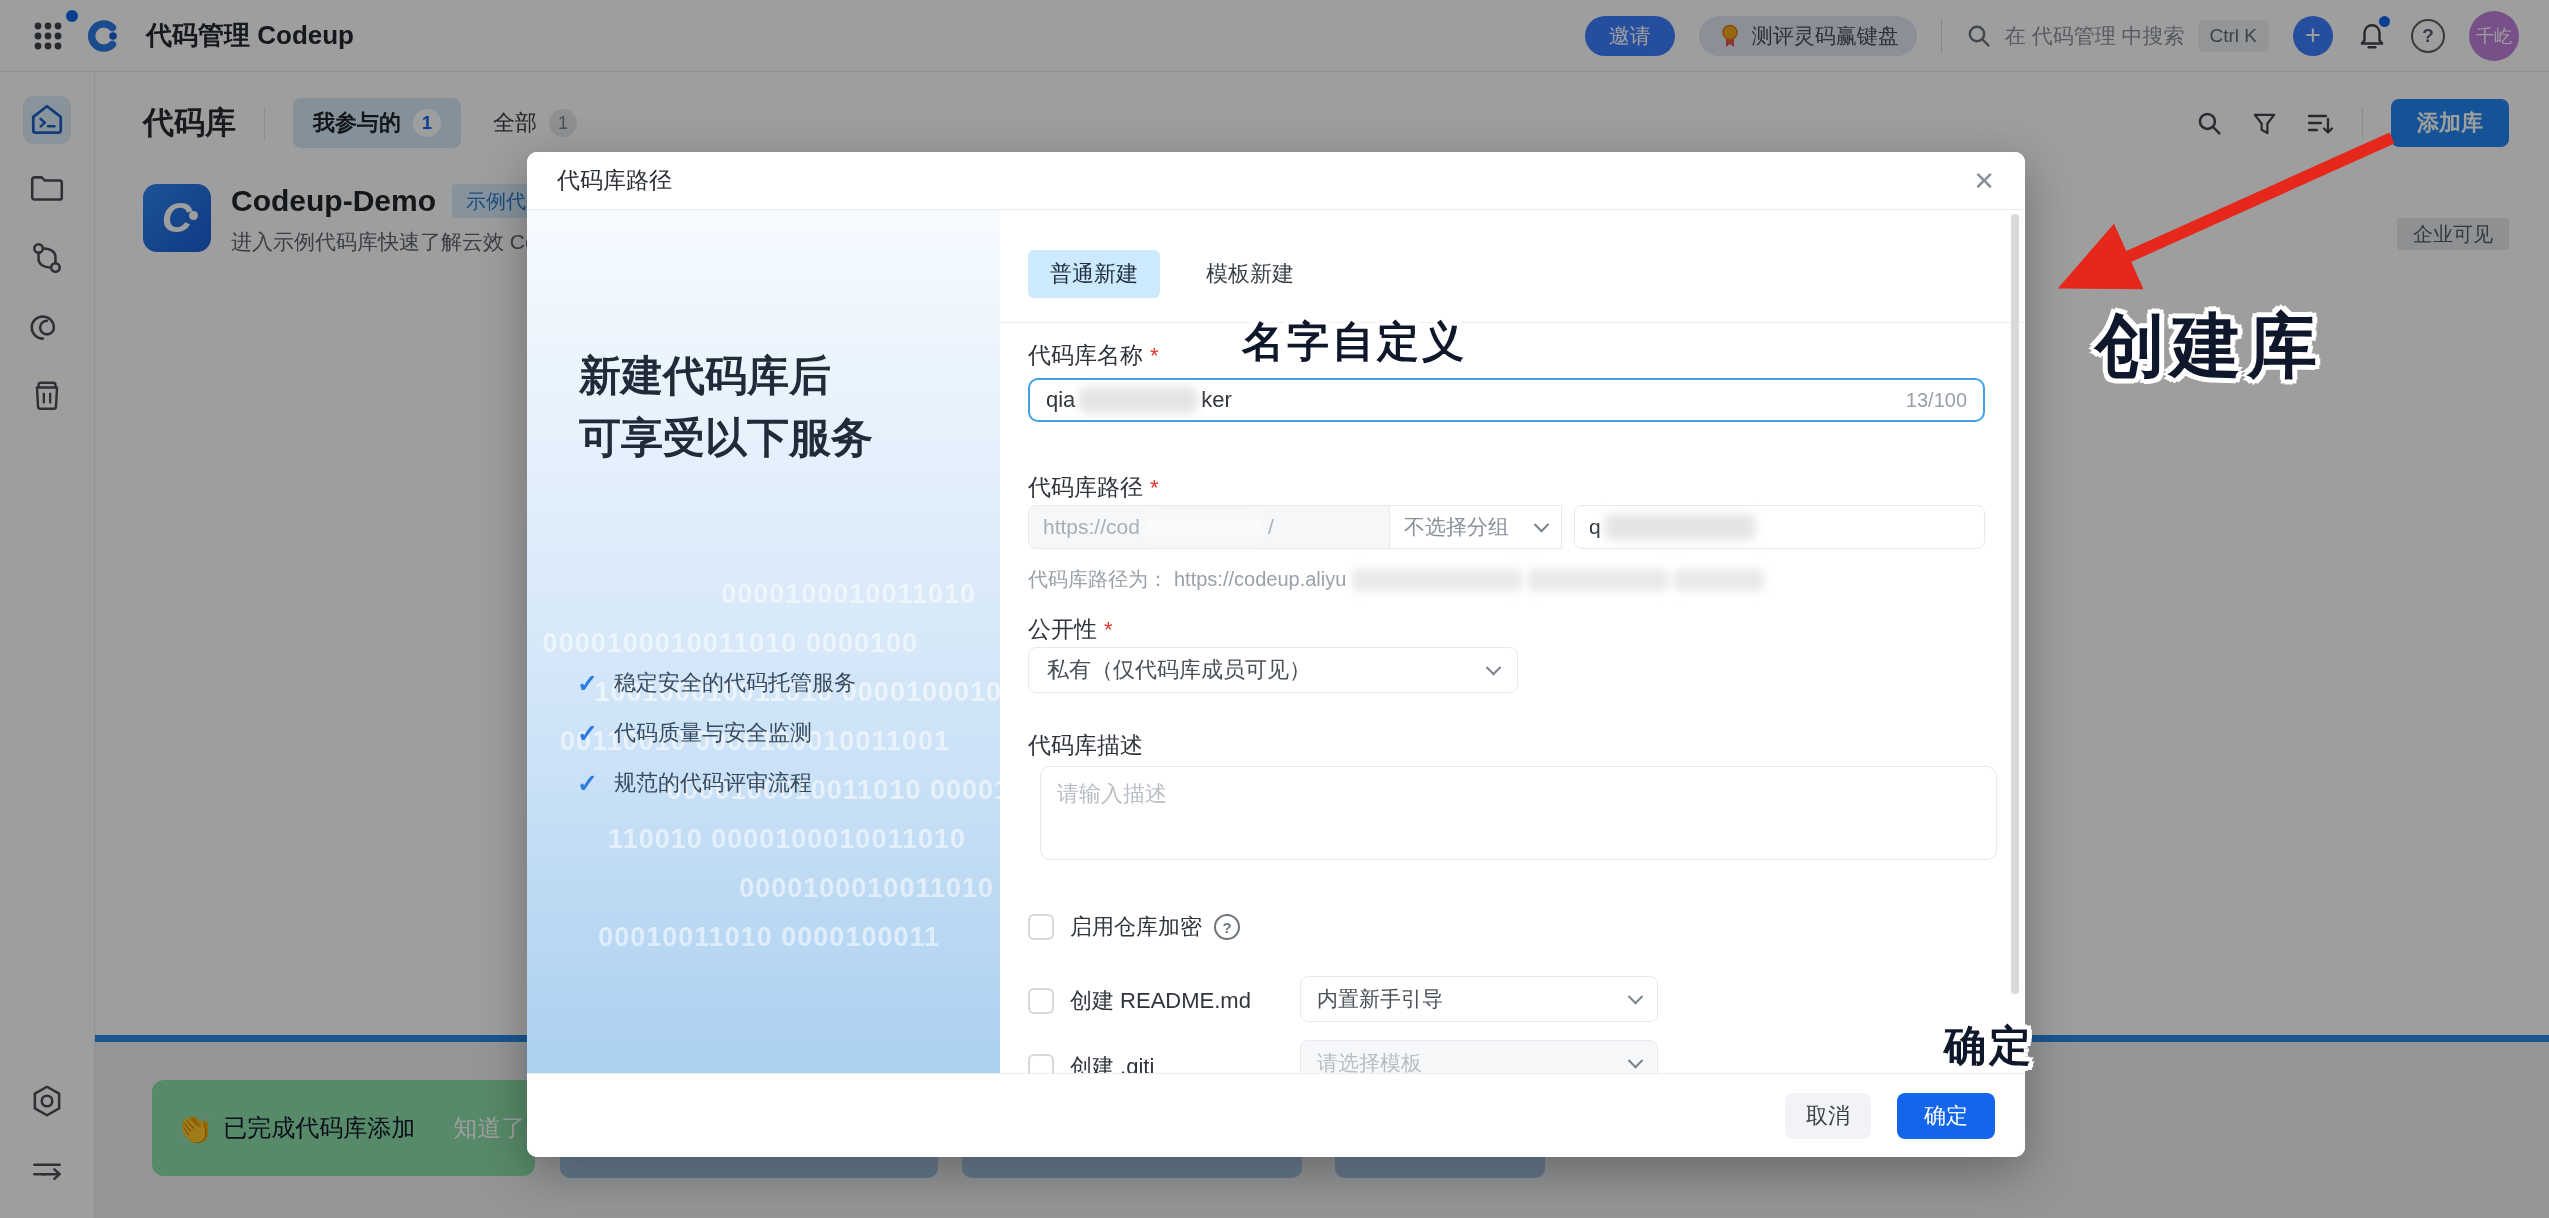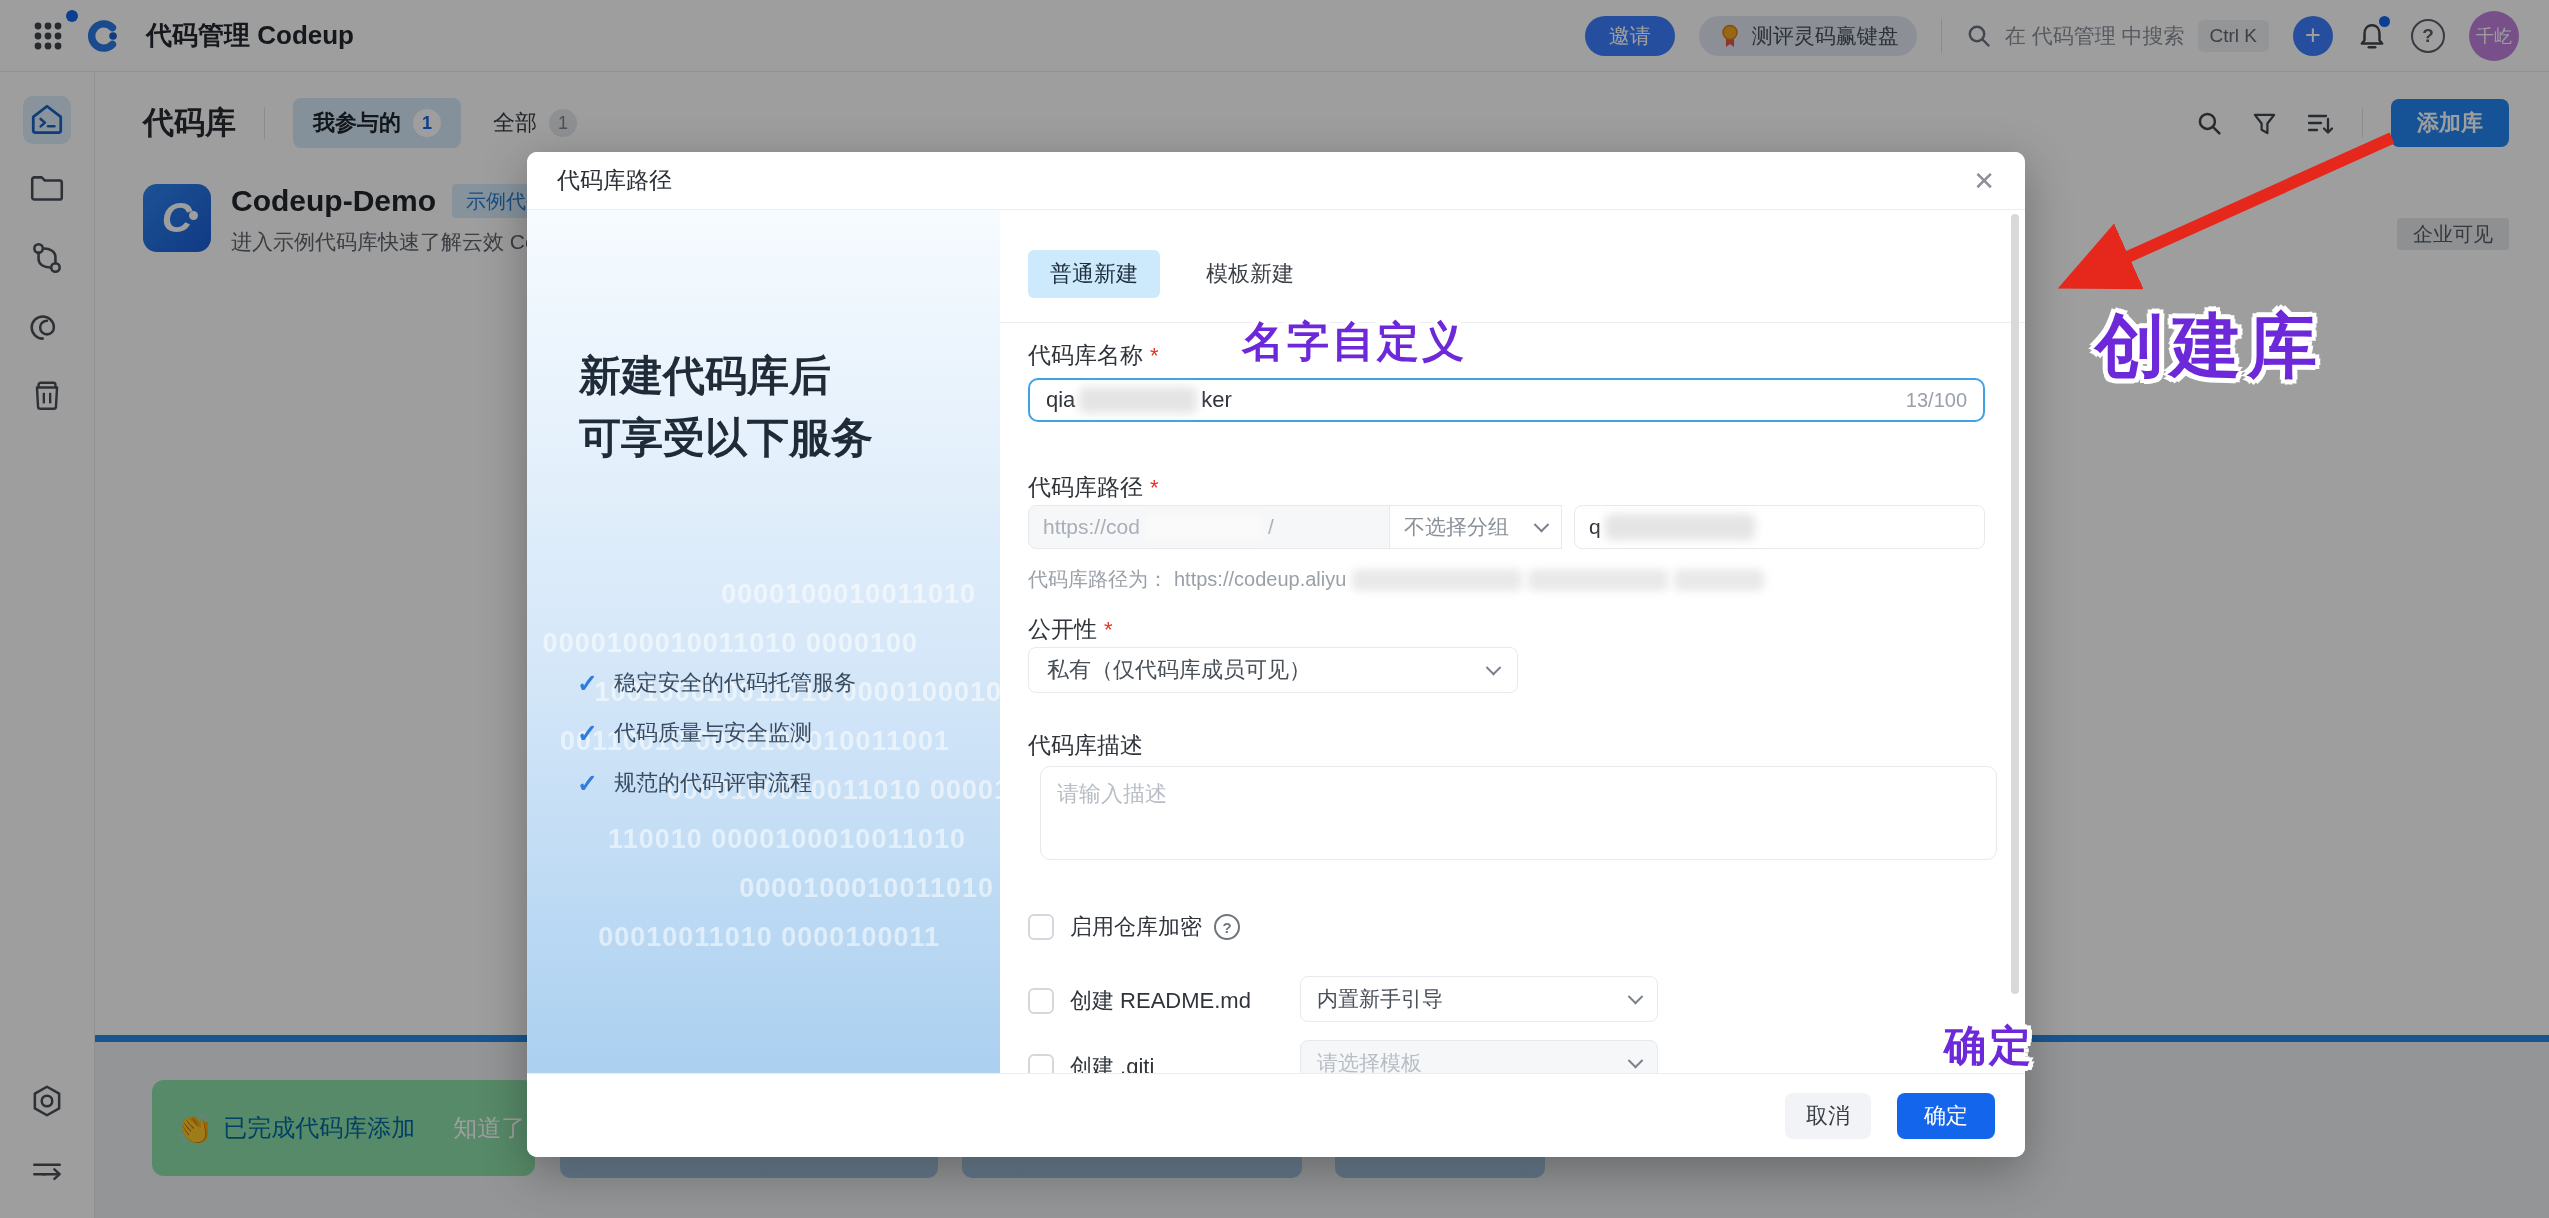--- a/index.html
+++ b/index.html
@@ -76,21 +76,21 @@
   .blue-line{position:absolute;left:0;right:0;top:963px;height:7px;background:#2b8ae8;}
   .bottom-bg{position:absolute;left:0;right:0;top:970px;bottom:0;background:#eef0f3;}
   .card-strip{position:absolute;top:1048px;height:58px;border-radius:10px;
     background:linear-gradient(180deg,#cfe4f6,#9fc2e2);}
   .strip-a{left:465px;width:378px;}
   .strip-b{left:867px;width:340px;}
   .strip-c{left:1240px;width:210px;}
   .toast{position:absolute;left:57px;top:1008px;width:383px;height:96px;border-radius:12px;
     background:#8ddfa9;display:flex;align-items:center;padding:0 24px;gap:10px;}
   .toast-emoji{font-size:30px;}
-  .toast-text{font-size:24px;color:#0369a1;white-space:nowrap;}
+  .toast-text{font-size:24px;color:#0f172a;white-space:nowrap;}
   .toast-action{margin-left:28px;font-size:24px;color:#fff;white-space:nowrap;}
 
   
   .overlay{position:absolute;inset:0;background:rgba(0,0,0,0.38);}
 
   
   .modal{position:absolute;left:527px;top:152px;width:1498px;height:1005px;background:#fff;
     border-radius:10px;box-shadow:0 14px 48px rgba(0,0,0,.30);overflow:hidden;}
   .modal-head{position:absolute;top:0;left:0;right:0;height:58px;display:flex;align-items:center;
     padding:0 30px;border-bottom:1px solid #ebedf0;background:#fff;z-index:3;}
@@ -169,21 +169,21 @@
     border-top:1px solid #ededf0;display:flex;align-items:center;justify-content:flex-end;
     padding-right:30px;gap:26px;z-index:4;}
   .btn{height:46px;border-radius:8px;font-size:22px;display:flex;align-items:center;justify-content:center;}
   .btn-cancel{width:86px;background:#f2f3f6;color:#3a3f46;}
   .btn-ok{width:98px;background:#1366ec;color:#fff;}
   .modal-scroll-thumb{position:absolute;right:6px;top:62px;width:8px;height:780px;border-radius:4px;
     background:#d9d9d9;z-index:5;}
 
   
   .annotations{position:absolute;inset:0;pointer-events:none;z-index:50;}
-  .ann{position:absolute;font-weight:bold;color:#6d28d9;white-space:nowrap;
+  .ann{position:absolute;font-weight:bold;color:#0f172a;white-space:nowrap;
     text-shadow:-4px -4px 0 #fff,4px -4px 0 #fff,-4px 4px 0 #fff,4px 4px 0 #fff,
                 0 -5px 0 #fff,0 5px 0 #fff,-5px 0 0 #fff,5px 0 0 #fff;}
   .ann-create{left:2095px;top:300px;font-size:70px;letter-spacing:6px;}
   .ann-name{left:1242px;top:314px;font-size:42px;letter-spacing:3px;}
   .ann-confirm{left:1944px;top:1018px;font-size:42px;letter-spacing:3px;}
   .arrow-svg{position:absolute;left:2020px;top:112px;width:400px;height:200px;}
 
   .z-overlay{z-index:10;} .z-modal{z-index:20;}
 </style>
 </head>

